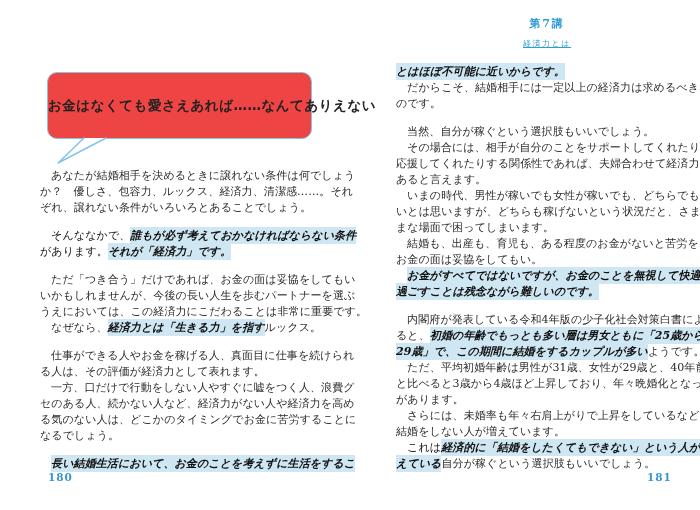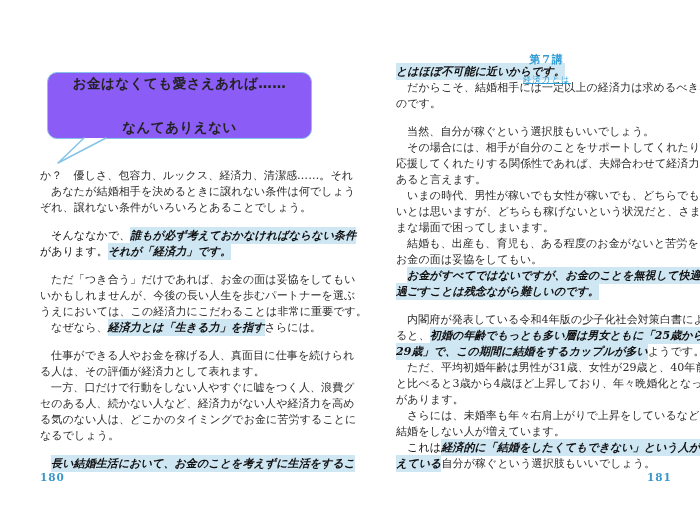--- a/index.html
+++ b/index.html
@@ -4,22 +4,22 @@
 <style>
   html,body{margin:0;padding:0;}
   body{
     width:700px;height:510px;position:relative;background:#ffffff;
     font-family:"DejaVu Serif","Liberation Serif",serif;
     overflow:hidden;
   }
   
   .bubble{
     position:absolute;left:47px;top:72px;width:263px;height:65px;
-    border:1.5px solid #85c3e8;border-radius:10px;background:#8b5cf6;
-    display:flex;flex-direction:column;align-items:center;justify-content:space-between;
+    border:1.5px solid #85c3e8;border-radius:10px;background:#ef4444;
+    display:flex;flex-direction:row;align-items:center;justify-content:flex-start;
     z-index:1;
   }
   .bubble-line{
     font-family:"DejaVu Sans","Liberation Sans",sans-serif;
     font-weight:bold;font-size:13.5px;line-height:21px;color:#222;
     letter-spacing:0.5px;white-space:nowrap;
   }
   .bubble-tail{position:absolute;left:50px;top:136.5px;z-index:2;}
   
   .body-col{position:absolute;}
@@ -35,60 +35,59 @@
   .seg-b{font-weight:normal;color:#101010;}
   .seg-bh{font-weight:bold;color:#101010;background:#cfe6f3;padding:2px 0;font-style:italic;}
   
   .running-head{
     position:absolute;left:396px;top:16px;width:302px;text-align:center;
     color:#2f9cd4;z-index:1;
   }
   .chapter-label{
     font-weight:bold;font-size:11px;letter-spacing:2px;
     font-family:"DejaVu Serif","Liberation Serif",serif;
-    margin-top:36px;
   }
   .section-label{
     font-size:8px;letter-spacing:1.5px;margin-top:2px;
     text-decoration:underline;display:inline-block;
   }
   .folio{
     position:absolute;top:471px;font-weight:bold;font-size:10.5px;
     color:#3a97cc;letter-spacing:1px;
     font-family:"DejaVu Serif","Liberation Serif",serif;
   }
-  .folio-left{left:40px;}
+  .folio-left{left:48px;}
   .folio-right{left:647px;}
 </style>
 </head>
 <body>
 
 <div class="bubble">
   <div class="bubble-line">お金はなくても愛さえあれば……</div>
   <div class="bubble-line">なんてありえない</div>
 </div>
 <svg class="bubble-tail" width="58" height="28" viewBox="0 0 58 28">
   <path d="M34,1 L8,26 L56,1" fill="#ffffff" stroke="#85c3e8" stroke-width="1.5" stroke-linejoin="round" stroke-linecap="round"></path>
 </svg>
 
 <div class="body-col left-col">
     <div class="para">
+      <div class="tline"><span class="seg-p">　あなたが結婚相手を決めるときに譲れない条件は何でしょう</span></div>
       <div class="tline"><span class="seg-p">か？　優しさ、包容力、ルックス、経済力、清潔感……。それ</span></div>
-      <div class="tline"><span class="seg-p">　あなたが結婚相手を決めるときに譲れない条件は何でしょう</span></div>
       <div class="tline"><span class="seg-p">ぞれ、譲れない条件がいろいろとあることでしょう。</span></div>
     </div>
     <div class="para">
       <div class="tline"><span class="seg-b">　そんななかで、</span><span class="seg-bh">誰もが必ず考えておかなければならない条件</span></div>
       <div class="tline"><span class="seg-b">があります。</span><span class="seg-bh">それが「経済力」です。</span></div>
     </div>
     <div class="para">
       <div class="tline"><span class="seg-p">　ただ「つき合う」だけであれば、お金の面は妥協をしてもい</span></div>
       <div class="tline"><span class="seg-p">いかもしれませんが、今後の長い人生を歩むパートナーを選ぶ</span></div>
       <div class="tline"><span class="seg-p">うえにおいては、この経済力にこだわることは非常に重要です。</span></div>
-      <div class="tline"><span class="seg-p">　なぜなら、</span><span class="seg-bh">経済力とは「生きる力」を指す</span><span class="seg-p">さらには。</span></div>
+      <div class="tline"><span class="seg-p">　なぜなら、</span><span class="seg-bh">経済力とは「生きる力」を指す</span><span class="seg-p">ルックス。</span></div>
     </div>
     <div class="para">
       <div class="tline"><span class="seg-p">　仕事ができる人やお金を稼げる人、真面目に仕事を続けられ</span></div>
       <div class="tline"><span class="seg-p">る人は、その評価が経済力として表れます。</span></div>
       <div class="tline"><span class="seg-p">　一方、口だけで行動をしない人やすぐに嘘をつく人、浪費グ</span></div>
       <div class="tline"><span class="seg-p">セのある人、続かない人など、経済力がない人や経済力を高め</span></div>
       <div class="tline"><span class="seg-p">る気のない人は、どこかのタイミングでお金に苦労することに</span></div>
       <div class="tline"><span class="seg-p">なるでしょう。</span></div>
     </div>
     <div class="para">

